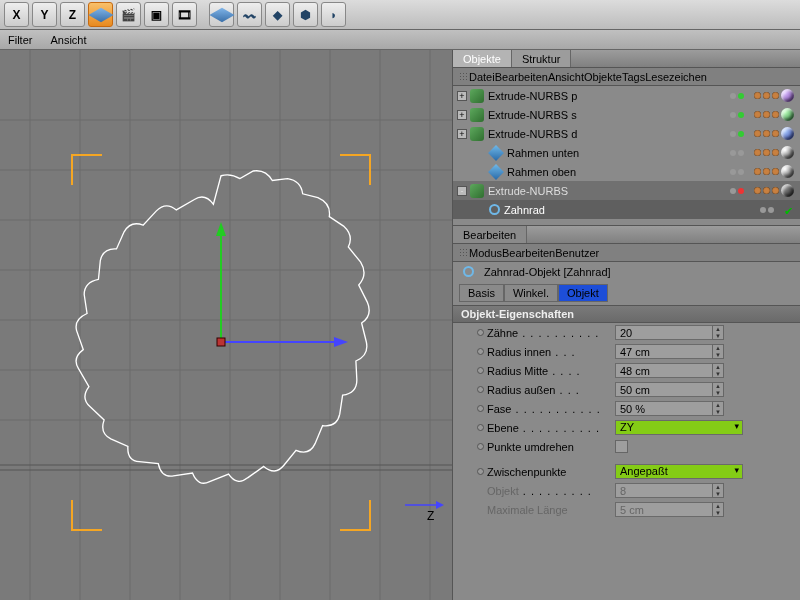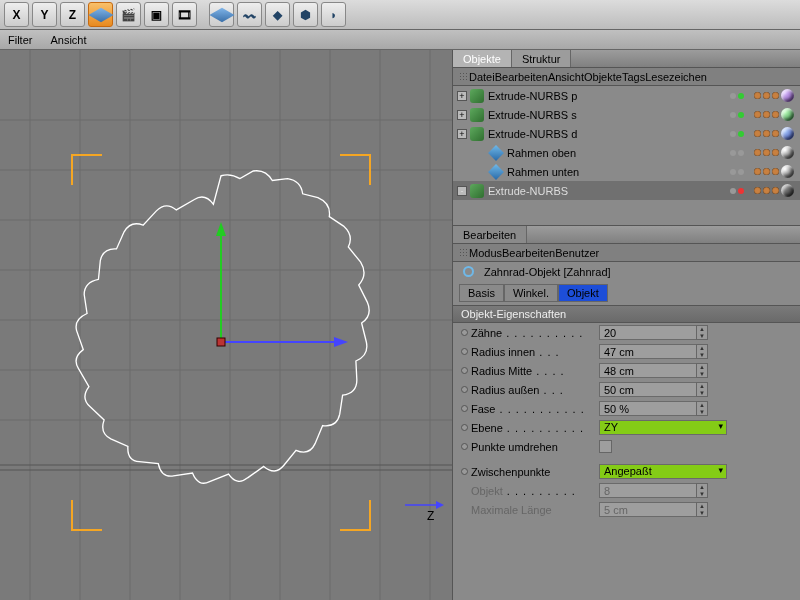--- a/index.html
+++ b/index.html
@@ -48,25 +48,25 @@
   .sphere { width:13px;height:13px;border-radius:50%; box-shadow:inset 2px 2px 3px rgba(255,255,255,.7), inset -2px -2px 3px rgba(0,0,0,.5);}
   .sph-purple{background:radial-gradient(circle at 30% 30%,#d8b8ff,#6a3a9a);}
   .sph-green{background:radial-gradient(circle at 30% 30%,#b8ffb8,#2a7a3a);}
   .sph-blue{background:radial-gradient(circle at 30% 30%,#a8c8ff,#2a3a9a);}
   .sph-chrome{background:radial-gradient(circle at 30% 30%,#fff,#888,#444);}
   .sph-dark{background:radial-gradient(circle at 30% 30%,#888,#222);}
   .check-sm{width:10px;height:10px;color:#0b0;font-size:11px;}
 
   .attr-area { flex:1; background:#8a8a8a; overflow:hidden;}
   .attr-row { display:flex; align-items:center; height:19px; padding:0 10px; gap:6px;}
-  .section-hdr { background:linear-gradient(#7a7a7a,#6a6a6a); color:#eee; font-weight:normal; padding:2px 8px; height:18px; display:flex; align-items:center; border-top:1px solid #555; border-bottom:1px solid #555;}
+  .section-hdr { background:linear-gradient(#7a7a7a,#6a6a6a); color:#eee; font-weight:bold; padding:2px 8px; height:18px; display:flex; align-items:center; border-top:1px solid #555; border-bottom:1px solid #555;}
   .tabs-row { display:flex; padding:3px 6px; gap:0;}
   .prop-tab { padding:2px 8px; background:#8a8a8a; border:1px solid #666; color:#000; cursor:pointer;}
   .prop-tab.active { background:#1d4ed8;}
-  .prop-row { display:flex; align-items:center; height:19px; padding:0 8px;}
+  .prop-row { display:flex; align-items:center; height:19px; padding:0 8px;margin-left:16px;}
   .prop-label { width:128px; color:#000; white-space:nowrap; overflow:hidden;}
   .prop-label::after{content:"";}
   .prop-input { width:98px; height:15px; background:#9e9e9e; border:1px solid #6a6a6a; padding:0 4px; color:#000; font-size:11px;}
   .prop-spin { width:12px; height:15px; background:#9a9a9a; border:1px solid #666; display:flex; flex-direction:column; margin-left:-1px;}
   .prop-spin div{flex:1; font-size:6px; text-align:center; line-height:6px; color:#333;}
   .prop-combo { width:128px; height:15px; background:#84cc16; border:1px solid #6a6a6a; padding:0 4px; color:#000; position:relative;}
   .prop-combo::after{content:"▾"; position:absolute; right:3px; top:0; font-size:9px;}
   .prop-check { width:13px; height:13px; background:#9e9e9e; border:1px solid #666;}
   .lock-dot{ width:7px;height:7px; border:1px solid #555; border-radius:50%; margin-right:3px; background:#999;}
   .dotted { letter-spacing:1px; color:#000;}
@@ -214,36 +214,36 @@
             <span class="bead"></span>
             <span class="bead"></span>
             <span class="bead"></span>
             <span class="sphere sph-blue"></span>
           </span>
         </div>
         <div class="tree-row">
           <span style="width:18px"></span>
           <span style="width:14px"></span>
           <span class="tree-ico ico-cube"></span>
-          <span class="tree-name">Rahmen oben</span>
+          <span class="tree-name">Rahmen unten</span>
           <span class="tag-area">
             <span class="dot gray"></span>
             <span class="dot gray"></span>
             <span style="width:6px"></span>
             <span class="bead"></span>
             <span class="bead"></span>
             <span class="bead"></span>
             <span class="sphere sph-chrome"></span>
           </span>
         </div>
         <div class="tree-row">
           <span style="width:18px"></span>
           <span style="width:14px"></span>
           <span class="tree-ico ico-cube"></span>
-          <span class="tree-name">Rahmen unten</span>
+          <span class="tree-name">Rahmen oben</span>
           <span class="tag-area">
             <span class="dot gray"></span>
             <span class="dot gray"></span>
             <span style="width:6px"></span>
             <span class="bead"></span>
             <span class="bead"></span>
             <span class="bead"></span>
             <span class="sphere sph-chrome"></span>
           </span>
         </div>
@@ -255,20 +255,32 @@
           <span class="tag-area">
             <span class="dot gray"></span>
             <span class="dot red"></span>
             <span style="width:6px"></span>
             <span class="bead"></span>
             <span class="bead"></span>
             <span class="bead"></span>
             <span class="sphere sph-dark"></span>
           </span>
         </div>
+        <div class="tree-row sel">
+          <span style="width:18px"></span>
+          <span style="width:14px"></span>
+          <span class="tree-ico ico-ring"></span>
+          <span class="tree-name">Zahnrad</span>
+          <span class="tag-area">
+            <span class="dot gray"></span>
+            <span class="dot gray"></span>
+            <span style="width:6px"></span>
+            <span class="check-sm">✔</span>
+          </span>
+        </div>
       </div>
 
     <div class="attr-area">
       <div class="panel-head">
         <div class="panel-tab" style="background:#8a8a8a">Bearbeiten</div>
       </div>
       <div class="panel-menu">
         <span class="grip"></span>
         <span>Modus</span>
         <span>Bearbeiten</span>

